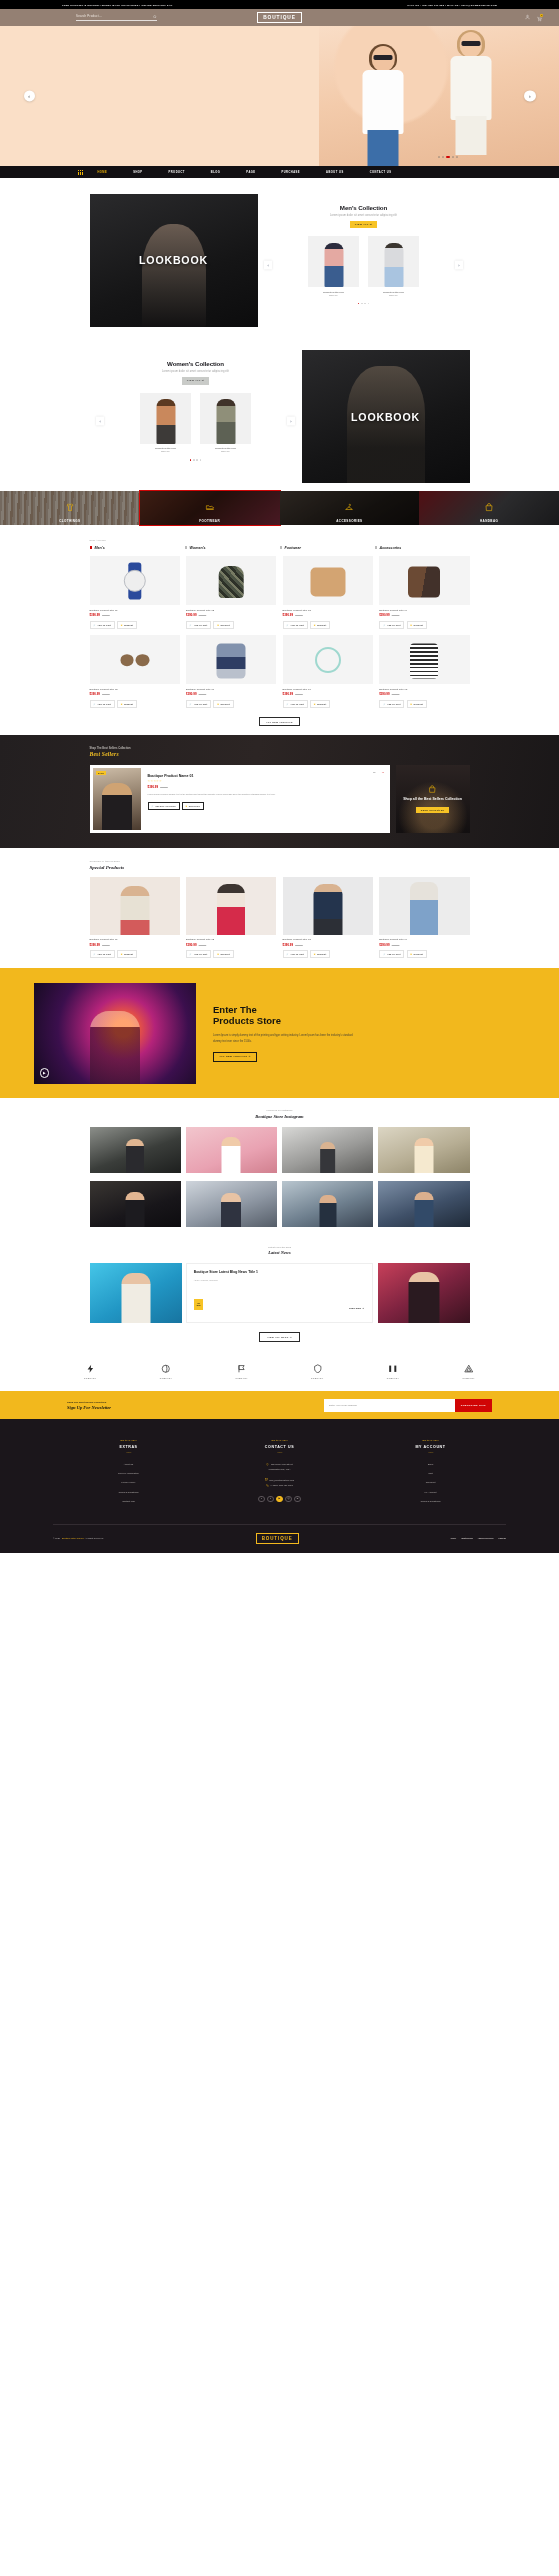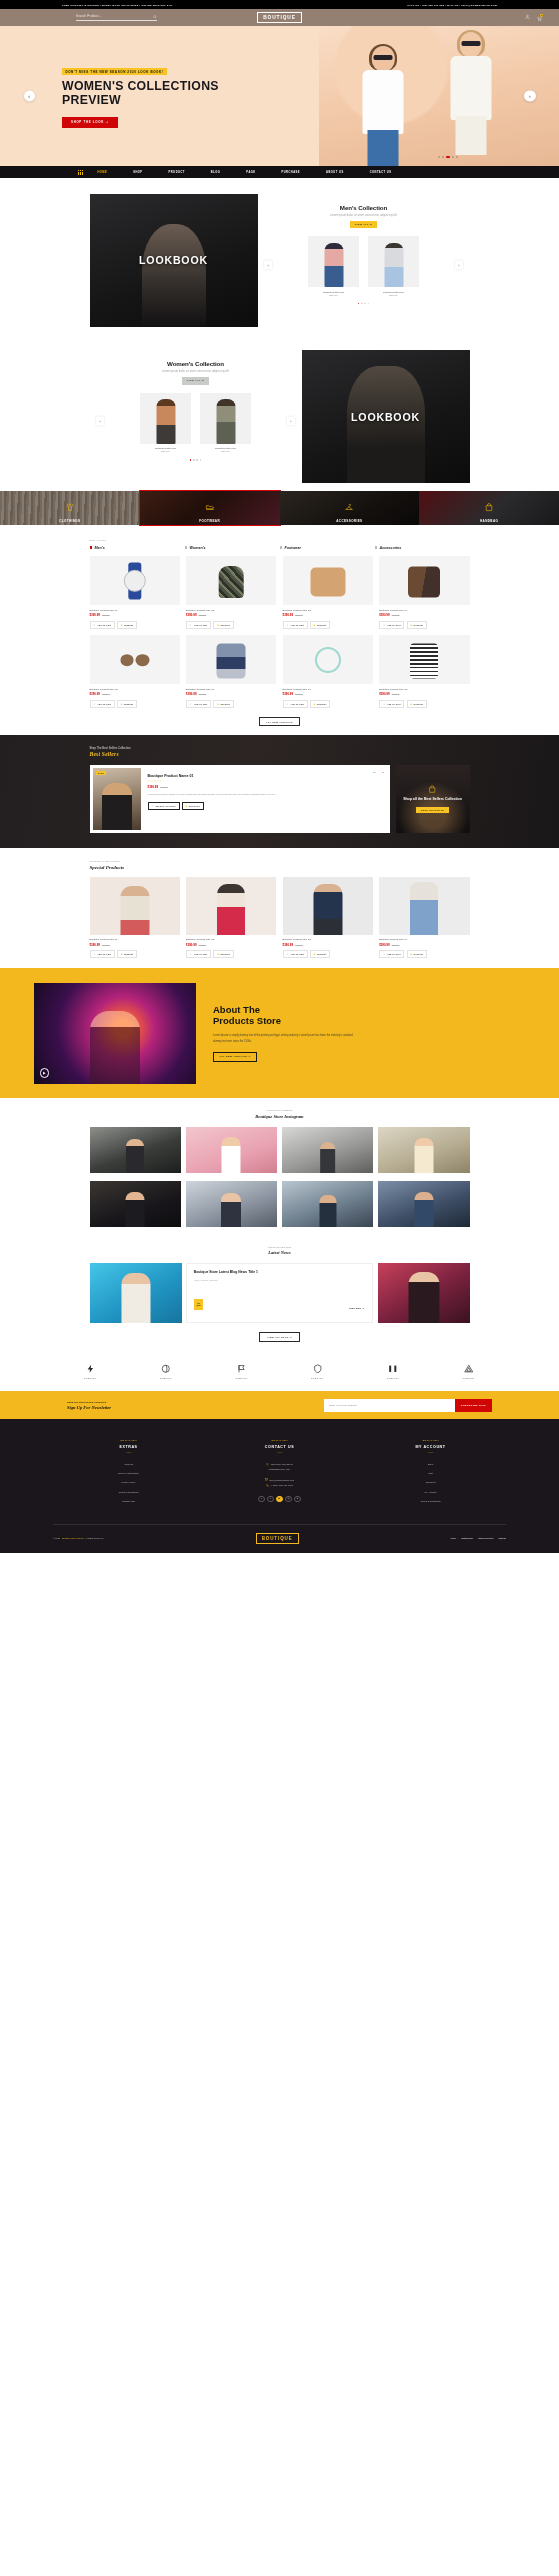--- a/index.html
+++ b/index.html
@@ -371,28 +371,20 @@
         <div class="m-body" style="background:#fdfdfd"></div>
         <div class="m-legs" style="background:#3c6ea8"></div>
       </div>
       <div class="model m2">
         <div class="m-hair" style="background:#caa070"></div>
         <div class="m-head" style="background:#f2c9a6"></div>
         <div class="m-glass"></div>
         <div class="m-body" style="background:#f7f5ef"></div>
         <div class="m-legs" style="background:#f2efe7"></div>
       </div>
-    </div>
-    <div class="hero-txt">
-      <div class="hero-tag">DON'T MISS THE NEW SEASON 2020 LOOK BOOK!</div>
-      <div class="hero-h1">WOMEN'S COLLECTIONS</div>
-      <div class="hero-h1">PREVIEW</div>
-      <a class="hero-btn">
-        <span>SHOP THE LOOK</span> ➞
-      </a>
     </div>
     <div class="hero-arrow ha-l">‹</div>
     <div class="hero-arrow ha-r">›</div>
     <div class="hero-social">
       <svg viewBox="0 0 24 24" fill="#3b3b3b">
           <path d="M14 8h3V5h-3a4 4 0 0 0-4 4v2H8v3h2v7h3v-7h3l1-3h-4V9a1 1 0 0 1 1-1z"></path>
         </svg>
       <svg viewBox="0 0 24 24" fill="#3b3b3b">
           <path d="M22 5c-.8.4-1.6.6-2.5.7a4.3 4.3 0 0 0 1.9-2.4c-.8.5-1.8.9-2.8 1.1a4.3 4.3 0 0 0-7.3 3.9A12.2 12.2 0 0 1 2.5 4a4.3 4.3 0 0 0 1.3 5.7c-.7 0-1.3-.2-1.9-.5a4.3 4.3 0 0 0 3.4 4.2c-.6.2-1.2.2-1.8.1a4.3 4.3 0 0 0 4 3A8.6 8.6 0 0 1 2 18.2 12.1 12.1 0 0 0 8.6 20c7.9 0 12.2-6.5 12.2-12.2v-.6c.8-.6 1.5-1.4 2.2-2.2z"></path>
         </svg>
@@ -887,21 +879,21 @@
       </div>
     </div>
   </div>
 
   <div class="about">
     <div class="about-media">
       <div class="play">▶</div>
       <div style="position:absolute;left:50%;bottom:0;transform:translateX(-50%);width:50px;height:73px;background:linear-gradient(180deg,rgba(255,210,170,.55) 0 22%,rgba(60,20,40,.6) 22% 100%);border-radius:19px 19px 0 0"></div>
     </div>
     <div class="about-txt">
-      <div class="about-h">About The</div>
+      <div class="about-h">Enter The</div>
       <div class="about-h">Products Store</div>
       <div class="about-p">Lorem Ipsum is simply dummy text of the printing and type setting industry. Lorem Ipsum has been the industry's standard dummy text ever since the 1500s.</div>
       <a class="about-btn">
         <span>ALL NEW ARRIVALS</span> ➞
       </a>
     </div>
   </div>
 
   <div class="container insta">
     <div class="insta-sub">Follow us on Instagram</div>

